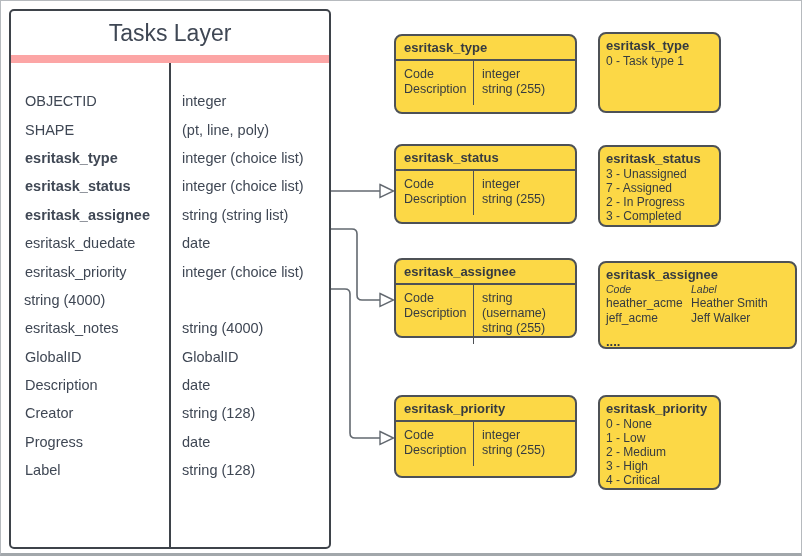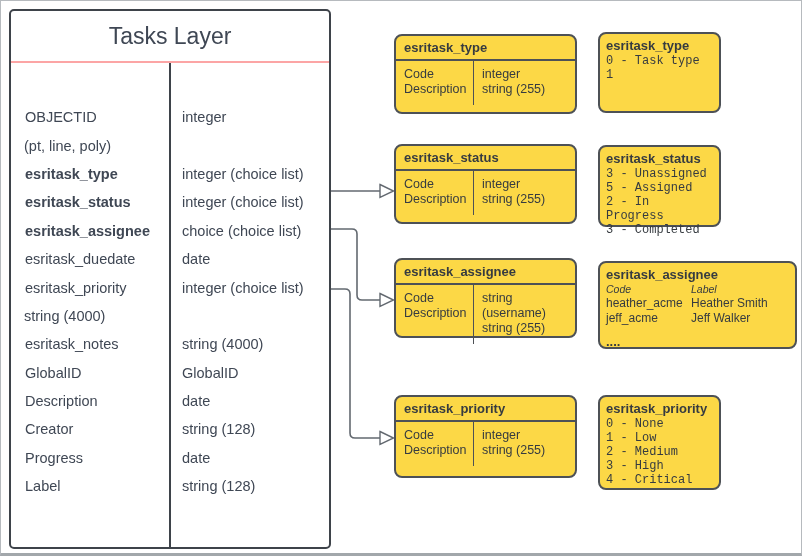--- a/index.html
+++ b/index.html
@@ -20,27 +20,27 @@
     position: absolute; left: 8px; top: 8px;
     width: 322px; height: 540px;
     background: #ffffff;
     border: 2px solid #3e434a;
     border-radius: 5px;
   }
   .entity-title {
     height: 52px;
     display: flex; align-items: center; justify-content: center;
     font-size: 23px; color: #3f4754;
-    border-bottom: 2px solid #fca5a5;
+    border-bottom: 8px solid #fca5a5;
   }
   .entity-coldivider {
     position: absolute; left: 158px; top: 52px; bottom: 0;
     width: 1.5px; background: #3e434a;
   }
-  .entity-rows { position: absolute; top: 52px; left: 0; right: 0; padding-top: 40px; }
+  .entity-rows { position: absolute; top: 36px; left: 0; right: 0; padding-top: 40px; }
   .frow { display: flex; height: 28.4px; align-items: center; font-size: 14.5px; color: #3f4754; }
   .frow .fname { width: 158px; padding-left: 14px; }
   .frow .ftype { flex: 1; padding-left: 13px; }
   .frow.bold .fname { font-weight: bold; }
 
   
   .ftable {
     position: absolute; left: 393px; width: 183px;
     background: #fcd846;
     border: 2px solid #4d5156;
@@ -63,21 +63,21 @@
   
   .dlist {
     position: absolute; left: 597px;
     background: #fcd846;
     border: 2px solid #4d5156;
     border-radius: 8px;
     color: #363b40;
     padding: 4px 5px 4px 6px;
   }
   .dlist-title { font-size: 13px; font-weight: bold; line-height: 16px; }
-  .dlist-item { font-size: 12px; line-height: 14px; font-family: Liberation Mono, monospace; }
+  .dlist-item { font-size: 12px; line-height: 14px; }
   .assignee-grid { display: grid; grid-template-columns: 85px auto; }
   .assignee-grid .colhead { font-size: 10.5px; font-style: italic; line-height: 13px; }
   .assignee-grid .cellval { font-size: 12px; line-height: 15px; }
   .dlist-ellipsis { font-size: 13px; line-height: 15px; margin-top: 8px; font-weight: bold; }
 
   
   .connector-layer { position: absolute; left: 0; top: 0; pointer-events: none; }
 </style>
 </head>
 <body>
@@ -99,33 +99,34 @@
 
   <div class="entity">
     <div class="entity-title">Tasks Layer</div>
     <div class="entity-coldivider"></div>
     <div class="entity-rows">
       <div class="frow">
           <span class="fname">OBJECTID</span>
           <span class="ftype">integer</span>
         </div>
       <div class="frow">
+          <span class="fname">SHAPE</span>
           <span class="ftype">(pt, line, poly)</span>
         </div>
       <div class="frow bold">
           <span class="fname">esritask_type</span>
           <span class="ftype">integer (choice list)</span>
         </div>
       <div class="frow bold">
           <span class="fname">esritask_status</span>
           <span class="ftype">integer (choice list)</span>
         </div>
       <div class="frow bold">
           <span class="fname">esritask_assignee</span>
-          <span class="ftype">choice (choice list)</span>
+          <span class="ftype">string (string list)</span>
         </div>
       <div class="frow">
           <span class="fname">esritask_duedate</span>
           <span class="ftype">date</span>
         </div>
       <div class="frow">
           <span class="fname">esritask_priority</span>
           <span class="ftype">integer (choice list)</span>
         </div>
       <div class="frow">
@@ -215,21 +216,21 @@
   </div>
 
   <div class="dlist" style="top:31px; width:123px; height:81px;">
     <div class="dlist-title">esritask_type</div>
     <div class="dlist-item">0 - Task type 1</div>
   </div>
 
   <div class="dlist" style="top:144px; width:123px; height:82px;">
     <div class="dlist-title">esritask_status</div>
     <div class="dlist-item">3 - Unassigned</div>
-    <div class="dlist-item">5 - Assigned</div>
+    <div class="dlist-item">7 - Assigned</div>
     <div class="dlist-item">2 - In Progress</div>
     <div class="dlist-item">3 - Completed</div>
   </div>
 
   <div class="dlist" style="top:260px; width:199px; height:88px;">
     <div class="dlist-title">esritask_assignee</div>
     <div class="assignee-grid">
       <div class="colhead">Code</div>
       <div class="colhead">Label</div>
       <div class="cellval">heather_acme</div>

